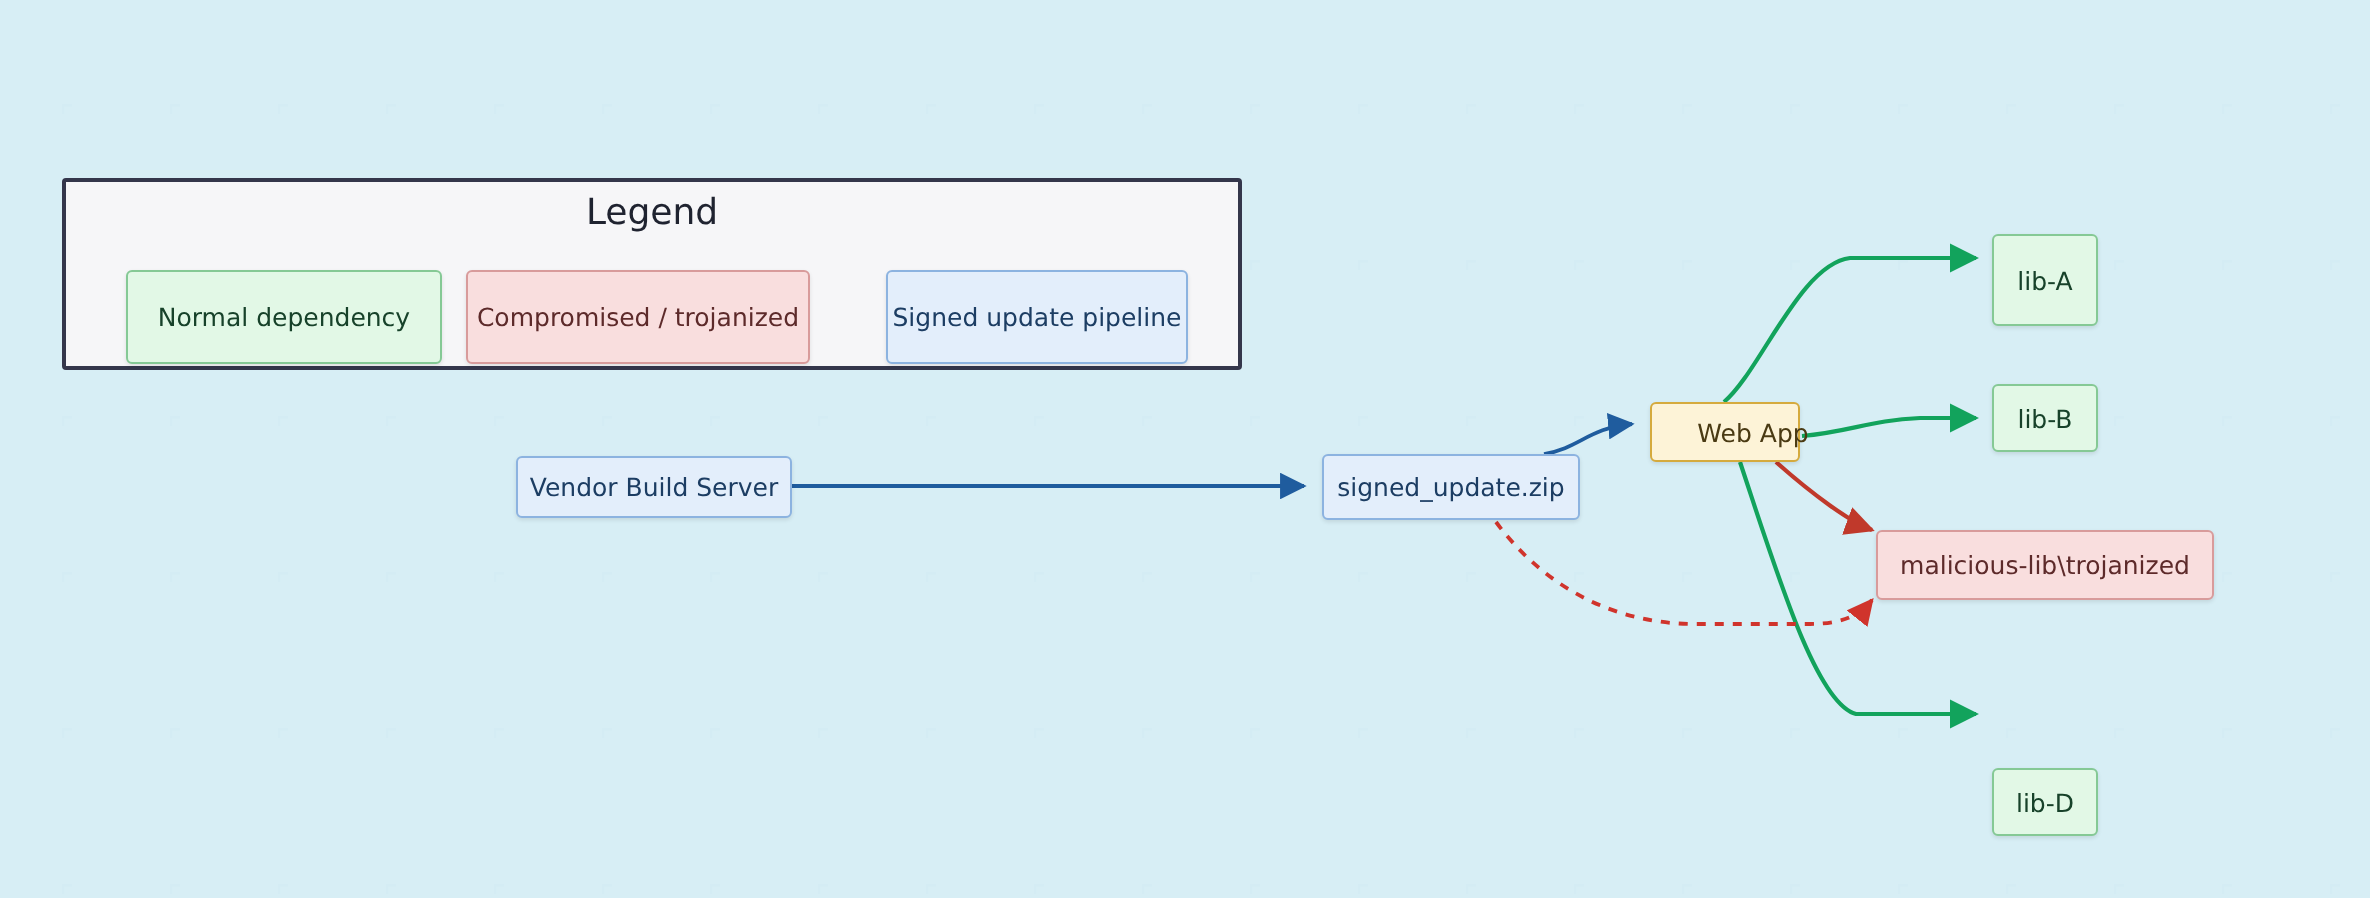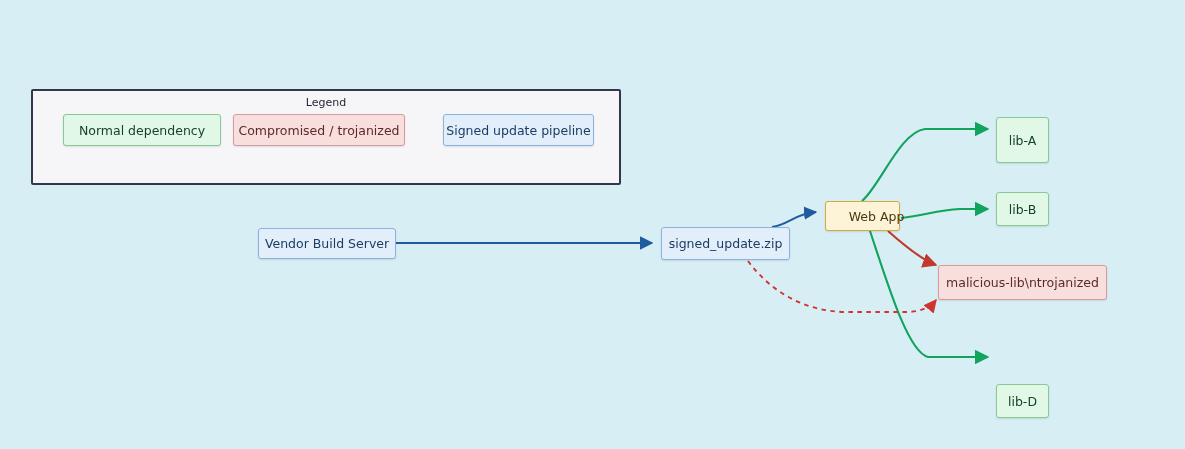--- a/index.html
+++ b/index.html
@@ -72,27 +72,27 @@
     background: #f6f6f8;
     border: 2.2px solid #34364b;
     border-radius: 2px;
   }
   #legend-title {
     position: absolute;
     left: 0;
     top: 5px;
     width: 100%;
     text-align: center;
-    font-size: 11px;
+    font-size: 18px;
     color: #1f2330;
   }
   .legend-item {
     position: absolute;
-    top: 23px;
-    height: 32px;
+    top: 44px;
+    height: 47px;
   }
   #lg-normal     { left: 30px;  width: 158px; }
   #lg-compromised{ left: 200px; width: 172px; }
   #lg-signed     { left: 410px; width: 151px; }
 </style>
 </head>
 <body>
 
 <div id="canvas">
 
@@ -166,20 +166,20 @@
 
   <div class="node n-green" style="left:996px; top:117px; width:53px; height:46px;">
     <span>lib-A</span>
   </div>
 
   <div class="node n-green" style="left:996px; top:192px; width:53px; height:34px;text-align:right;">
     <span>lib-B</span>
   </div>
 
   <div class="node n-red" style="left:938px; top:265px; width:169px; height:35px;">
-    <span>malicious-lib\ntrojanized</span>
+    <span>malicious-lib\trojanized</span>
   </div>
 
   <div class="node n-green" style="left:996px; top:340px; width:53px; height:34px;margin-top:44px;">
     <span>lib-D</span>
   </div>
 
 </div>
 
 </body></html>

